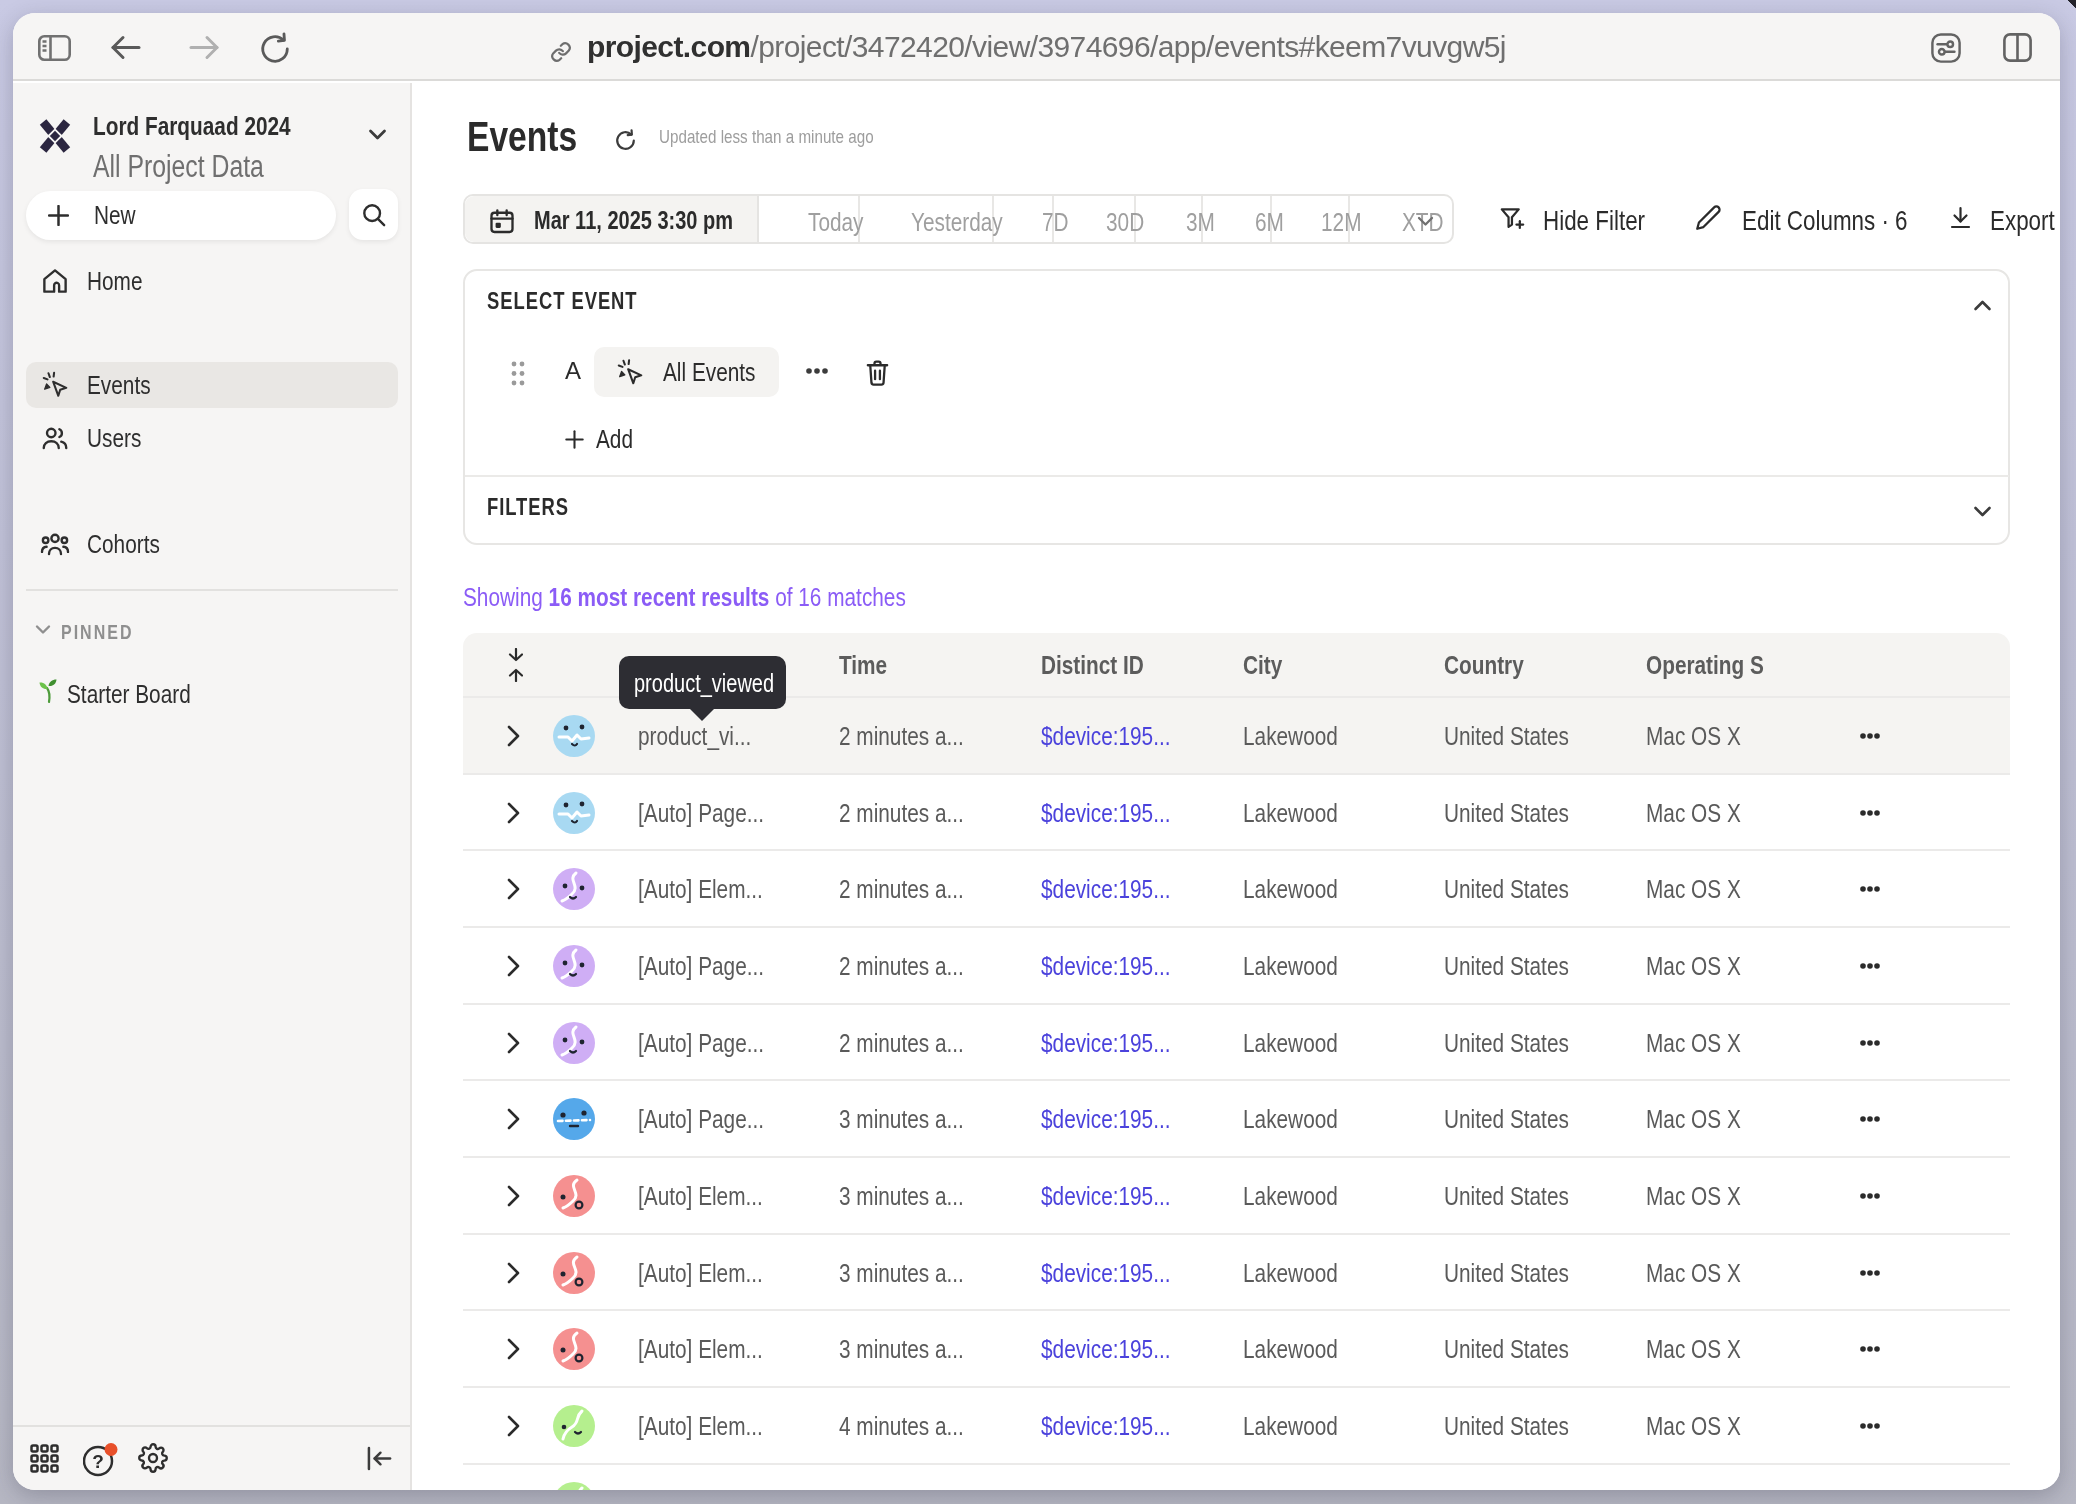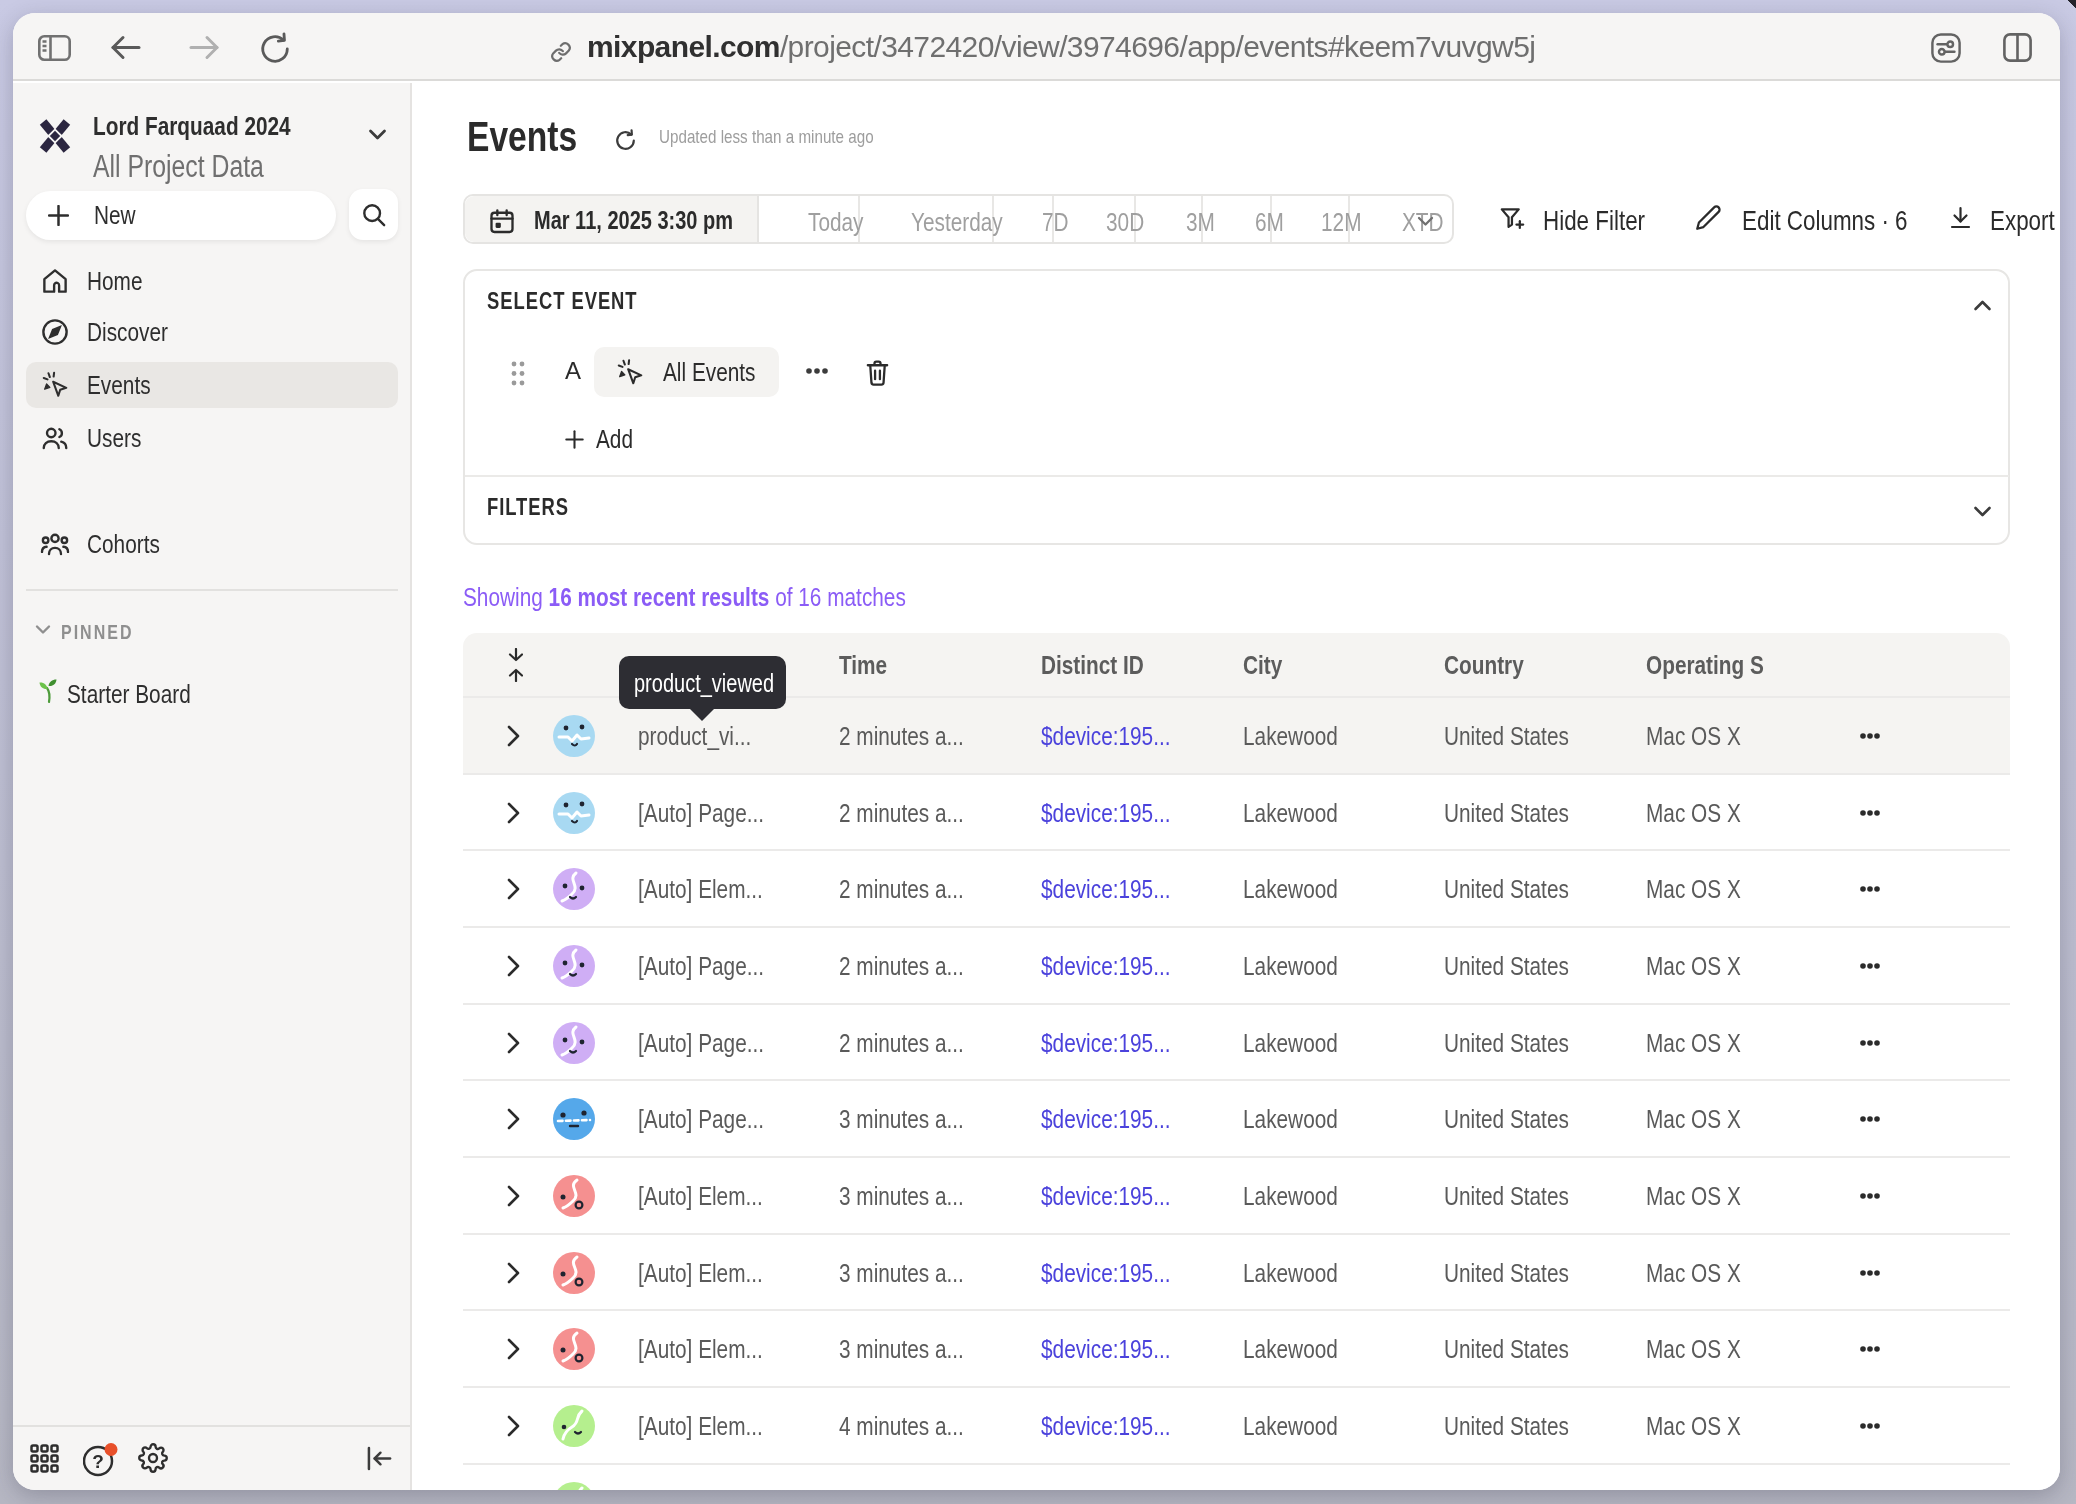--- a/index.html
+++ b/index.html
@@ -117,21 +117,21 @@
         <polyline points="19,3.5 29,13.5 19,23.5"></polyline>
     </svg>
     <svg style="position:absolute;left:245px;top:19px" width="34" height="34" viewBox="0 0 36 36" fill="none" stroke="#5a5a5a" stroke-width="3" stroke-linecap="round">
       <path d="M31,18 a13,13 0 1 1 -4,-9.4"></path>
         <polyline points="27.5,2 28,8.8 21.5,9.6" stroke-linejoin="round"></polyline>
     </svg>
     <svg style="position:absolute;left:537px;top:28px" width="22" height="22" viewBox="0 0 24 24" fill="none" stroke="#6e6e6e" stroke-width="2.4" stroke-linecap="round">
       <path d="M10 13a5 5 0 0 0 7.5.5l3-3a5 5 0 0 0-7-7l-1.7 1.7"></path>
       <path d="M14 11a5 5 0 0 0-7.5-.5l-3 3a5 5 0 0 0 7 7l1.7-1.7"></path>
     </svg>
-    <div id="url"><b>mixpanel.com</b>/project/3472420/view/3974696/app/events#keem7vuvgw5j</div>
+    <div id="url"><b>project.com</b>/project/3472420/view/3974696/app/events#keem7vuvgw5j</div>
     <svg style="position:absolute;left:1918px;top:20px" width="30" height="30" viewBox="0 0 32 32" fill="none" stroke="#636363" stroke-width="2.6" stroke-linecap="round">
       <rect x="1.5" y="1.5" width="29" height="29" rx="9"></rect>
       <line x1="7" y1="12" x2="18" y2="12"></line>
         <circle cx="20.5" cy="12" r="3" fill="#f6f5f4"></circle>
       <line x1="25" y1="20" x2="14" y2="20"></line>
         <circle cx="11.5" cy="20" r="3" fill="#f6f5f4"></circle>
     </svg>
     <svg style="position:absolute;left:1990px;top:20px" width="29" height="29" viewBox="0 0 31 31" fill="none" stroke="#636363" stroke-width="2.8">
       <rect x="1.5" y="1.5" width="28" height="28" rx="6"></rect>
         <line x1="15.5" y1="1.5" x2="15.5" y2="29.5"></line>
@@ -167,27 +167,20 @@
     <div id="searchbtn">
       <svg style="position:absolute;left:13px;top:14px" width="24" height="24" viewBox="0 0 26 26" fill="none" stroke="#2e2e2e" stroke-width="2.6" stroke-linecap="round">
           <circle cx="11" cy="11" r="8.5"></circle>
           <line x1="17.5" y1="17.5" x2="24" y2="24"></line>
         </svg>
     </div>
     <div class="nav" style="top:175px">
         <span class="lbl">Home</span>
       <svg width="30" height="30" viewBox="0 0 24 24" fill="none" stroke="#2e2e2e" stroke-width="1.9" stroke-linecap="round" stroke-linejoin="round">
           <path d="M3.5 10.5 12 3.5l8.5 7V20.5h-5.2v-5a2 2 0 0 0-3.3-1.6 2 2 0 0 0-.7 1.6v5H3.5z"></path>
-        </svg>
-    </div>
-    <div class="nav" style="top:226px">
-        <span class="lbl">Discover</span>
-      <svg width="30" height="30" viewBox="0 0 24 24" fill="none" stroke="#2e2e2e" stroke-width="1.9">
-          <circle cx="12" cy="12" r="9.3"></circle>
-          <path d="M15.8 8.2 13.6 13.6 8.2 15.8 10.4 10.4z" fill="#2e2e2e"></path>
         </svg>
     </div>
     <div class="nav sel" style="top:279px">
         <span class="lbl">Events</span>
       <svg width="31" height="31" viewBox="0 0 33 33" fill="none" stroke="#2e2e2e" stroke-width="2.2" stroke-linecap="round" stroke-linejoin="round">
         <path d="M14 13 28 19.5 21.5 21.5 19.5 28z"></path>
         <line x1="9" y1="4" x2="10.5" y2="8"></line>
           <line x1="4" y1="9" x2="8" y2="10.5"></line>
           <line x1="15" y1="3.5" x2="14.5" y2="7.5"></line>
         <path d="M7 15.5 5 21 10.5 19z" fill="#2e2e2e" stroke-width="1.4"></path>

